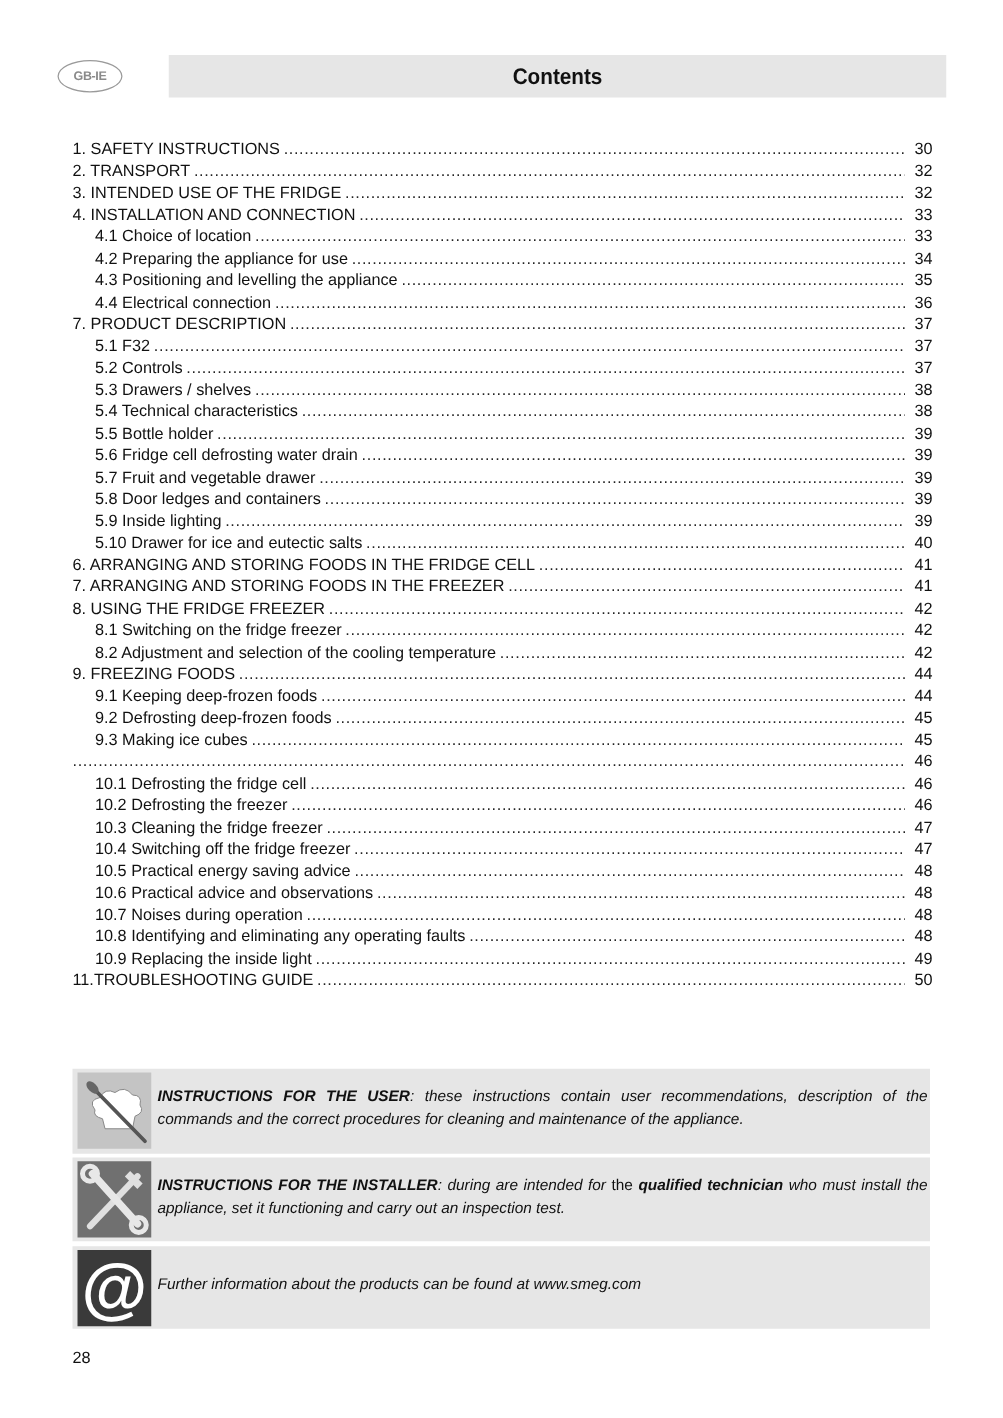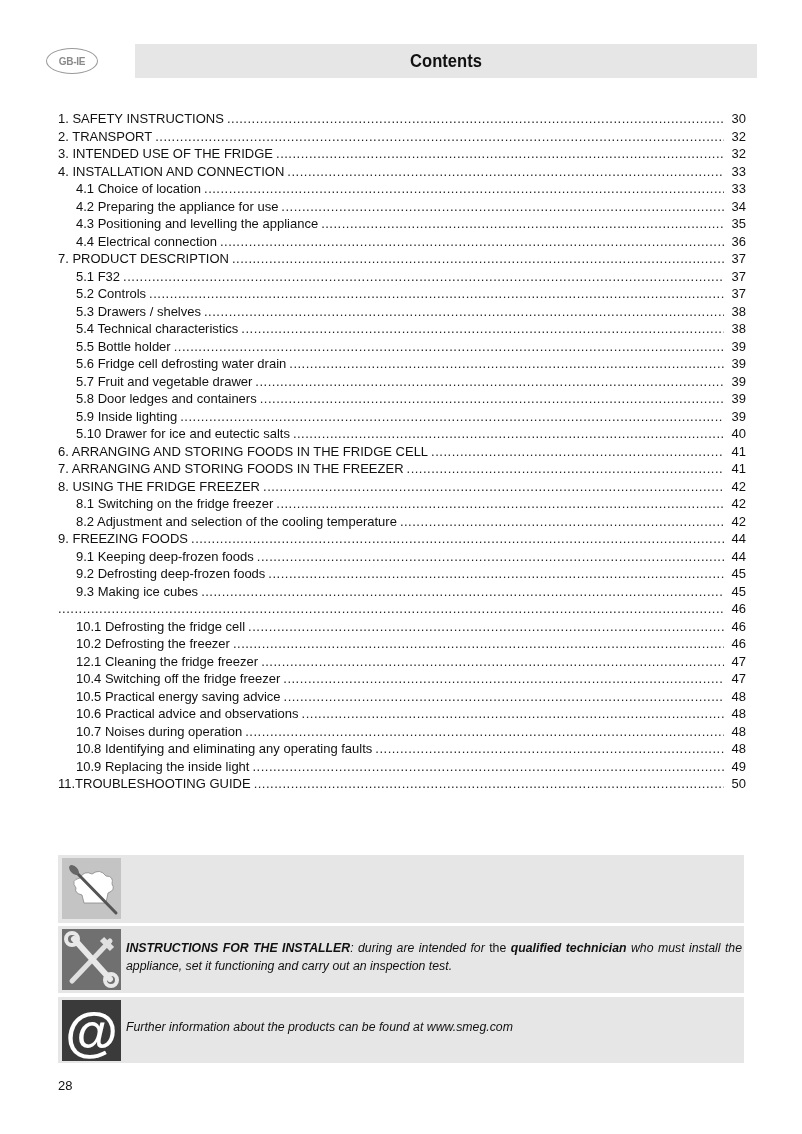--- a/index.html
+++ b/index.html
@@ -186,21 +186,21 @@
       <span class="label">10.1 Defrosting the fridge cell</span>
       <span class="leader"></span>
       <span class="page">46</span>
     </div>
     <div class="row sub">
       <span class="label">10.2 Defrosting the freezer</span>
       <span class="leader"></span>
       <span class="page">46</span>
     </div>
     <div class="row sub">
-      <span class="label">12.1 Cleaning the fridge freezer</span>
+      <span class="label">10.3 Cleaning the fridge freezer</span>
       <span class="leader"></span>
       <span class="page">47</span>
     </div>
     <div class="row sub">
       <span class="label">10.4 Switching off the fridge freezer</span>
       <span class="leader"></span>
       <span class="page">47</span>
     </div>
     <div class="row sub">
       <span class="label">10.5 Practical energy saving advice</span>
@@ -234,20 +234,23 @@
     </div>
   </div>
 
 <div class="info" style="top:855px;height:68px;">
   <div class="icon" style="background:#c4c4c4;">
     <svg width="59" height="61" viewBox="0 0 59 61">
       <path d="M14 30 q-6 -8 4 -10 q4 -8 12 -4 q8 -6 14 2 q8 0 6 8 q4 6 -4 9 l-2 10 h-22 l-2 -8 q-8 -2 -6 -7z" fill="#ffffff" stroke="#888" stroke-width="0.8"></path>
       <line x1="14" y1="14" x2="54" y2="55" stroke="#555" stroke-width="3" stroke-linecap="round"></line>
       <ellipse cx="12" cy="12" rx="6" ry="3.5" transform="rotate(45 12 12)" fill="#666"></ellipse>
     </svg>
+  </div>
+  <div class="text" style="top:13px;">
+    <b class="up">INSTRUCTIONS FOR THE USER</b><span>: these instructions contain user recommendations, description of the commands and the correct procedures for cleaning and maintenance of the appliance.</span>
   </div>
 </div>
 
 <div class="info" style="top:926px;height:67px;">
   <div class="icon" style="background:#707070;">
     <svg width="59" height="61" viewBox="0 0 59 61">
       <line x1="10" y1="52" x2="48" y2="12" stroke="#e0e0e0" stroke-width="5" stroke-linecap="round"></line>
       <line x1="40" y1="10" x2="50" y2="20" stroke="#e0e0e0" stroke-width="6"></line>
       <line x1="12" y1="10" x2="48" y2="50" stroke="#e8e8e8" stroke-width="6" stroke-linecap="round"></line>
       <circle cx="10" cy="10" r="6" fill="none" stroke="#e8e8e8" stroke-width="4"></circle>

